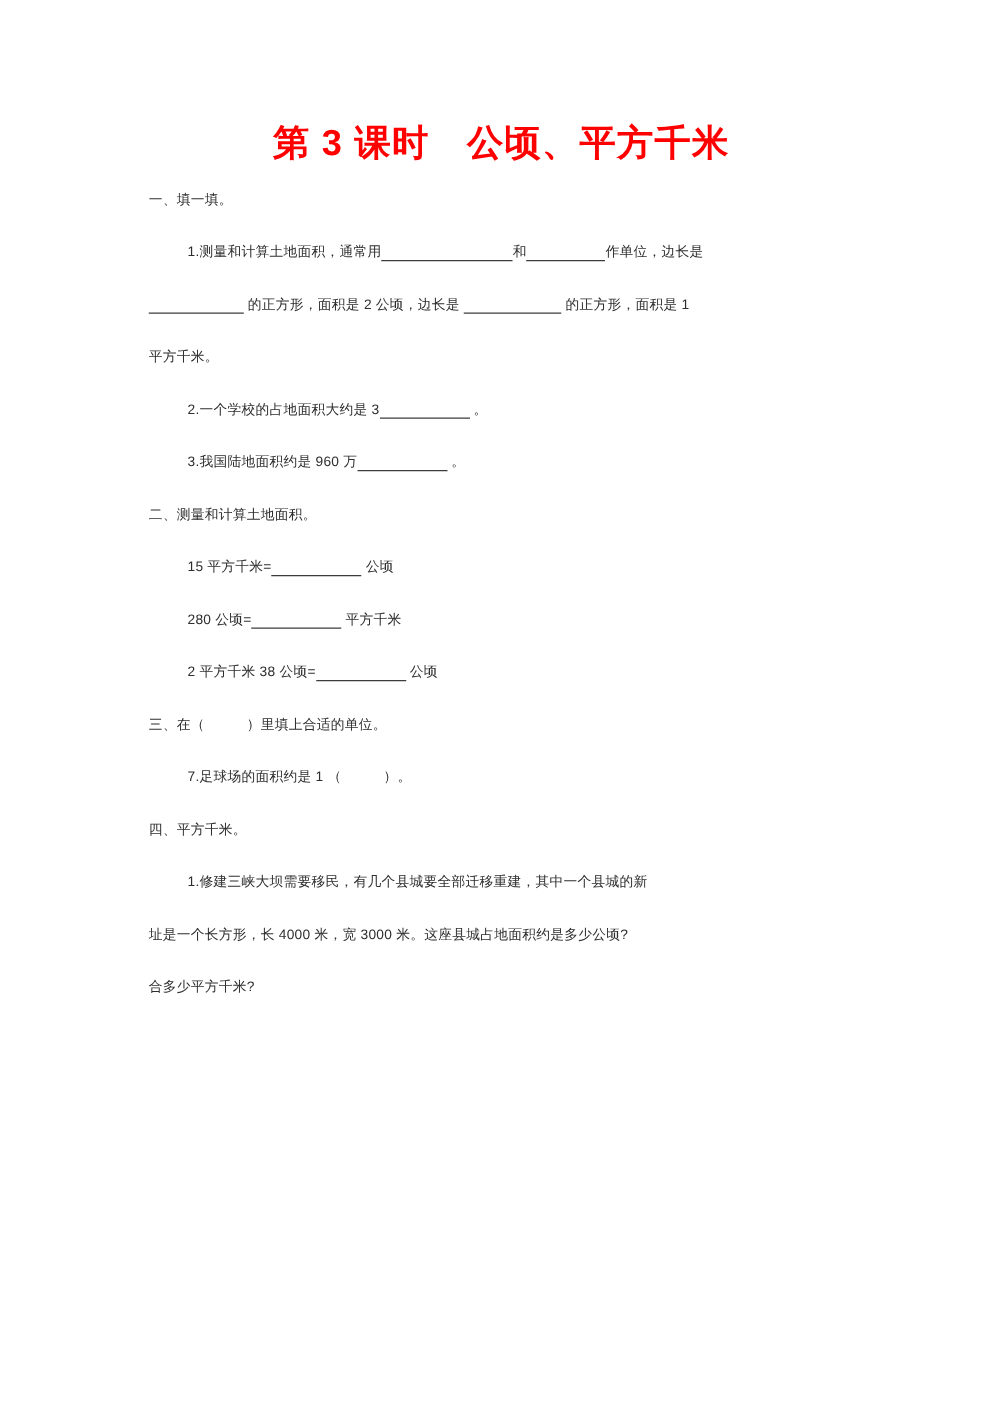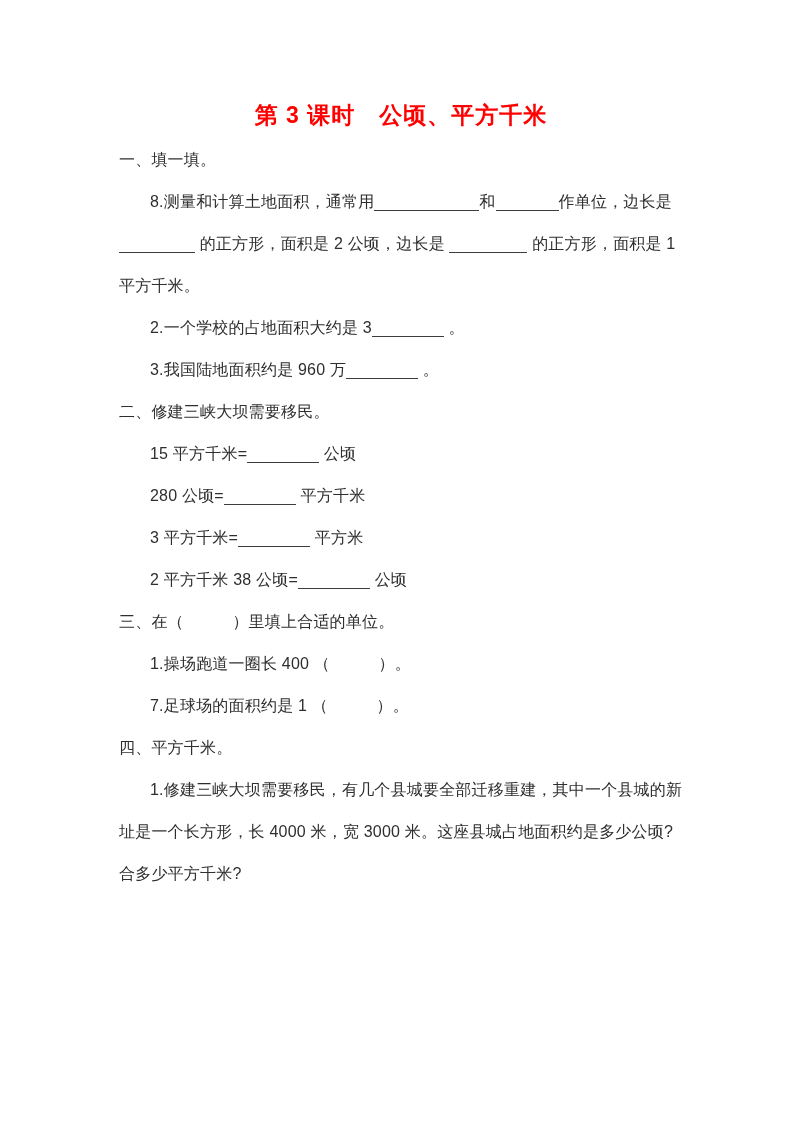--- a/index.html
+++ b/index.html
@@ -13,66 +13,64 @@
     height: 1122px;
     background: #ffffff;
     overflow: hidden;
     box-sizing: border-box;
     padding: 98px 88px 0 119px;
     font-family: "Liberation Sans", "DejaVu Sans", sans-serif;
     color: #2e2e2e;
   }
   .title {
     margin: 0;
-    font-size: 23px;
+    font-size: 29px;
     font-weight: bold;
     line-height: 34px;
     text-align: center;
     transform: translateX(-11px);
     white-space: pre;
     letter-spacing: 1px;
   }
   .lines {
     margin-top: 7px;
   }
   .line {
     height: 42px;
     line-height: 42px;
-    font-size: 16px;
+    font-size: 11px;
     white-space: pre;
     letter-spacing: 0.2px;
   }
   .line.indent {
     padding-left: 31px;
   }
   .blank {
     display: inline-block;
     height: 18px;
     border-bottom: 1px solid #3c3c3c;
     vertical-align: -4px;
   }
 </style>
 </head>
 <body>
 
 <div class="page" style="color: rgb(46, 46, 46);">
   <h1 class="title" style="color: rgb(255, 0, 0);">第 3 课时　公顷、平方千米</h1>
   <div class="lines">
       <div class="line"><span>一、填一填。</span></div>
-      <div class="line indent"><span>8.测量和计算土地面积，通常用</span><span class="blank" style="width: 105px;"></span><span>和</span><span class="blank" style="width: 63px;"></span><span>作单位，边长是</span></div>
+      <div class="line indent"><span>1.测量和计算土地面积，通常用</span><span class="blank" style="width: 105px;"></span><span>和</span><span class="blank" style="width: 63px;"></span><span>作单位，边长是</span></div>
       <div class="line"><span class="blank" style="width: 76px;"></span><span> 的正方形，面积是 2 公顷，边长是 </span><span class="blank" style="width: 78px;"></span><span> 的正方形，面积是 1</span></div>
       <div class="line"><span>平方千米。</span></div>
       <div class="line indent"><span>2.一个学校的占地面积大约是 3</span><span class="blank" style="width: 72px;"></span><span> 。</span></div>
       <div class="line indent"><span>3.我国陆地面积约是 960 万</span><span class="blank" style="width: 72px;"></span><span> 。</span></div>
-      <div class="line"><span>二、修建三峡大坝需要移民。</span></div>
+      <div class="line"><span>二、测量和计算土地面积。</span></div>
       <div class="line indent"><span>15 平方千米=</span><span class="blank" style="width: 72px;"></span><span> 公顷</span></div>
       <div class="line indent"><span>280 公顷=</span><span class="blank" style="width: 72px;"></span><span> 平方千米</span></div>
-      <div class="line indent"><span>3 平方千米=</span><span class="blank" style="width: 72px;"></span><span> 平方米</span></div>
       <div class="line indent"><span>2 平方千米 38 公顷=</span><span class="blank" style="width: 72px;"></span><span> 公顷</span></div>
       <div class="line"><span>三、在（　　　）里填上合适的单位。</span></div>
-      <div class="line indent"><span>1.操场跑道一圈长 400 （　　　）。</span></div>
       <div class="line indent"><span>7.足球场的面积约是 1 （　　　）。</span></div>
       <div class="line"><span>四、平方千米。</span></div>
       <div class="line indent"><span>1.修建三峡大坝需要移民，有几个县城要全部迁移重建，其中一个县城的新</span></div>
       <div class="line"><span>址是一个长方形，长 4000 米，宽 3000 米。这座县城占地面积约是多少公顷?</span></div>
       <div class="line"><span>合多少平方千米?</span></div>
     </div>
 </div>
 
 </body></html>

